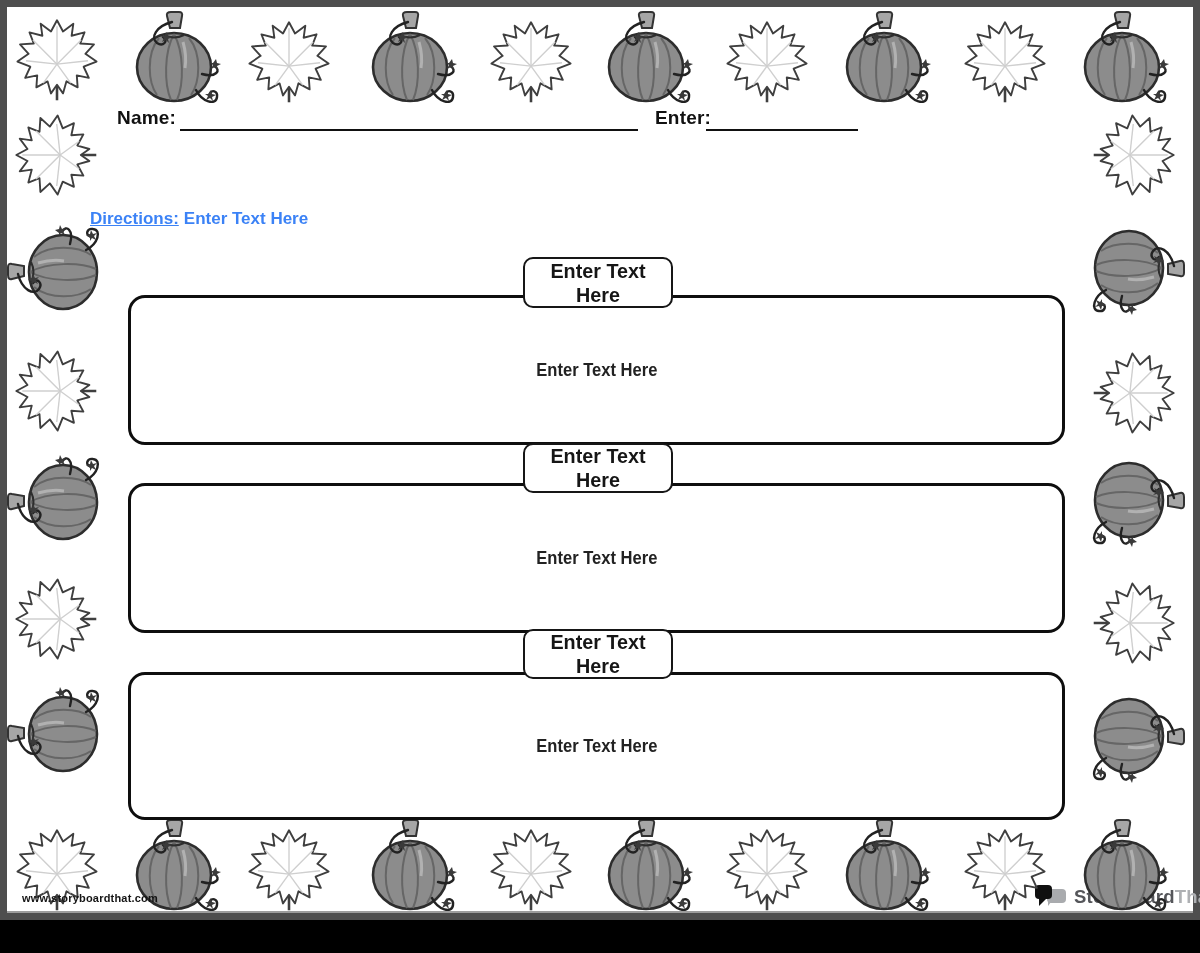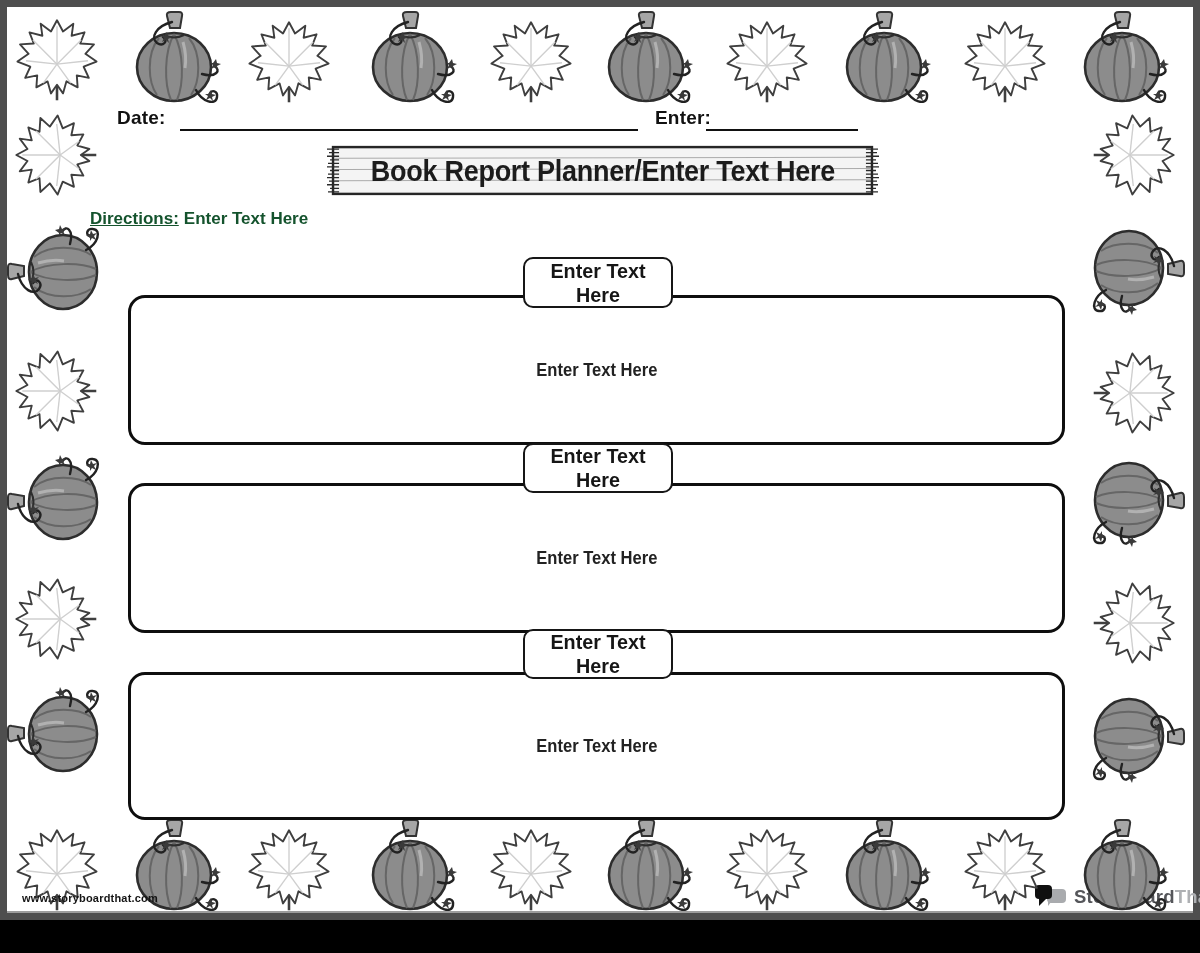--- a/index.html
+++ b/index.html
@@ -19,21 +19,21 @@
   .name-label{left:117px;}
   .date-label{left:655px;}
   .write-line{position:absolute;top:129px;border-bottom:2.5px solid #111;z-index:2;}
   .name-line{left:180px;width:458px;}
   .date-line{left:706px;width:152px;}
   .banner{position:absolute;left:324px;top:142px;width:557px;height:57px;z-index:2;
     display:flex;align-items:center;justify-content:center;}
   .banner-bg{position:absolute;left:0;top:0;width:100%;height:100%;}
   .banner-title{position:relative;font-size:30px;font-weight:bold;color:#1c1c1c;
     white-space:nowrap;transform:scaleX(.9);letter-spacing:-.3px;}
-  .directions{position:absolute;left:90px;top:209px;font-size:17px;color:#14532d;z-index:2;}
+  .directions{position:absolute;left:90px;top:209px;font-size:17px;color:#3b82f6;z-index:2;}
   .directions .lbl{font-weight:bold;text-decoration:underline;}
   .directions .txt{font-weight:bold;margin-left:5px;}
   
   .box{position:absolute;left:128px;width:937px;background:#fff;border:3px solid #0e0e0e;
     border-radius:17px;z-index:2;display:flex;align-items:center;justify-content:center;box-sizing:border-box;}
   .box .content{font-size:18px;font-weight:bold;color:#222;transform:scaleX(.92);}
   .tab{position:absolute;left:523px;width:150px;background:#fff;border:2.5px solid #161616;
     border-radius:10px;z-index:3;display:flex;align-items:center;justify-content:center;
     text-align:center;font-size:21px;font-weight:bold;color:#161616;line-height:1.12;box-sizing:border-box;}
   .tab span{display:block;transform:scaleX(.94);padding:0 14px;}
@@ -88,38 +88,25 @@
         <path d="M38 26 l3 -4 l1 4 l4 1 l-4 2 l1 4 l-3 -3 l-4 2 l2 -4 l-3 -2 Z"></path>
         <path d="M87 53 l3 -4 l1 4 l4 1 l-4 2 l1 4 l-3 -3 l-4 2 l2 -4 l-3 -2 Z"></path>
         <path d="M82 84 l3 -4 l1 4 l4 1 l-4 2 l1 4 l-3 -3 l-4 2 l2 -4 l-3 -2 Z"></path>
       </g>
     </symbol>
   </defs>
 </svg>
 
 <div class="page">
 
-  <div class="field-label name-label">Date:</div>
+  <div class="field-label name-label">Name:</div>
   <div class="write-line name-line"></div>
   <div class="field-label date-label">Enter:</div>
   <div class="write-line date-line"></div>
 
-  <div class="banner">
-    <svg class="banner-bg" viewBox="0 0 555 56" preserveAspectRatio="none">
-      <rect x="9" y="5" width="537" height="46" fill="#f4f4f4" stroke="#262626" stroke-width="2.4"></rect>
-      <g stroke="#ababab" stroke-width="1">
-        <line x1="10" y1="16" x2="545" y2="15"></line>
-        <line x1="10" y1="27" x2="545" y2="26"></line>
-        <line x1="10" y1="38" x2="545" y2="37"></line>
-      </g>
-      <path d="M3 7 H15 M5 10.5 H15 M3 14 H15 M6 17.5 H15 M4 21 H15 M3 24.5 H15 M6 28 H15 M4 31.5 H15 M3 35 H15 M5 38.5 H15 M3 42 H15 M6 45.5 H15 M4 49 H15" stroke="#2a2a2a" stroke-width="1.3" fill="none"></path>
-      <path d="M540 7 H552 M540 10.5 H551 M540 14 H553 M540 17.5 H550 M540 21 H552 M540 24.5 H553 M540 28 H550 M540 31.5 H552 M540 35 H553 M540 38.5 H551 M540 42 H552 M540 45.5 H550 M540 49 H552" stroke="#2a2a2a" stroke-width="1.3" fill="none"></path>
-    </svg>
-    <div class="banner-title">Book Report Planner/Enter Text Here</div>
-  </div>
 
   <div class="directions">
     <span class="lbl">Directions:</span><span class="txt">Enter Text Here</span>
   </div>
 
   <div class="box s1-box">
     <span class="content">Enter Text Here</span>
   </div>
   <div class="tab s1-tab">
     <span>Enter Text Here</span>

